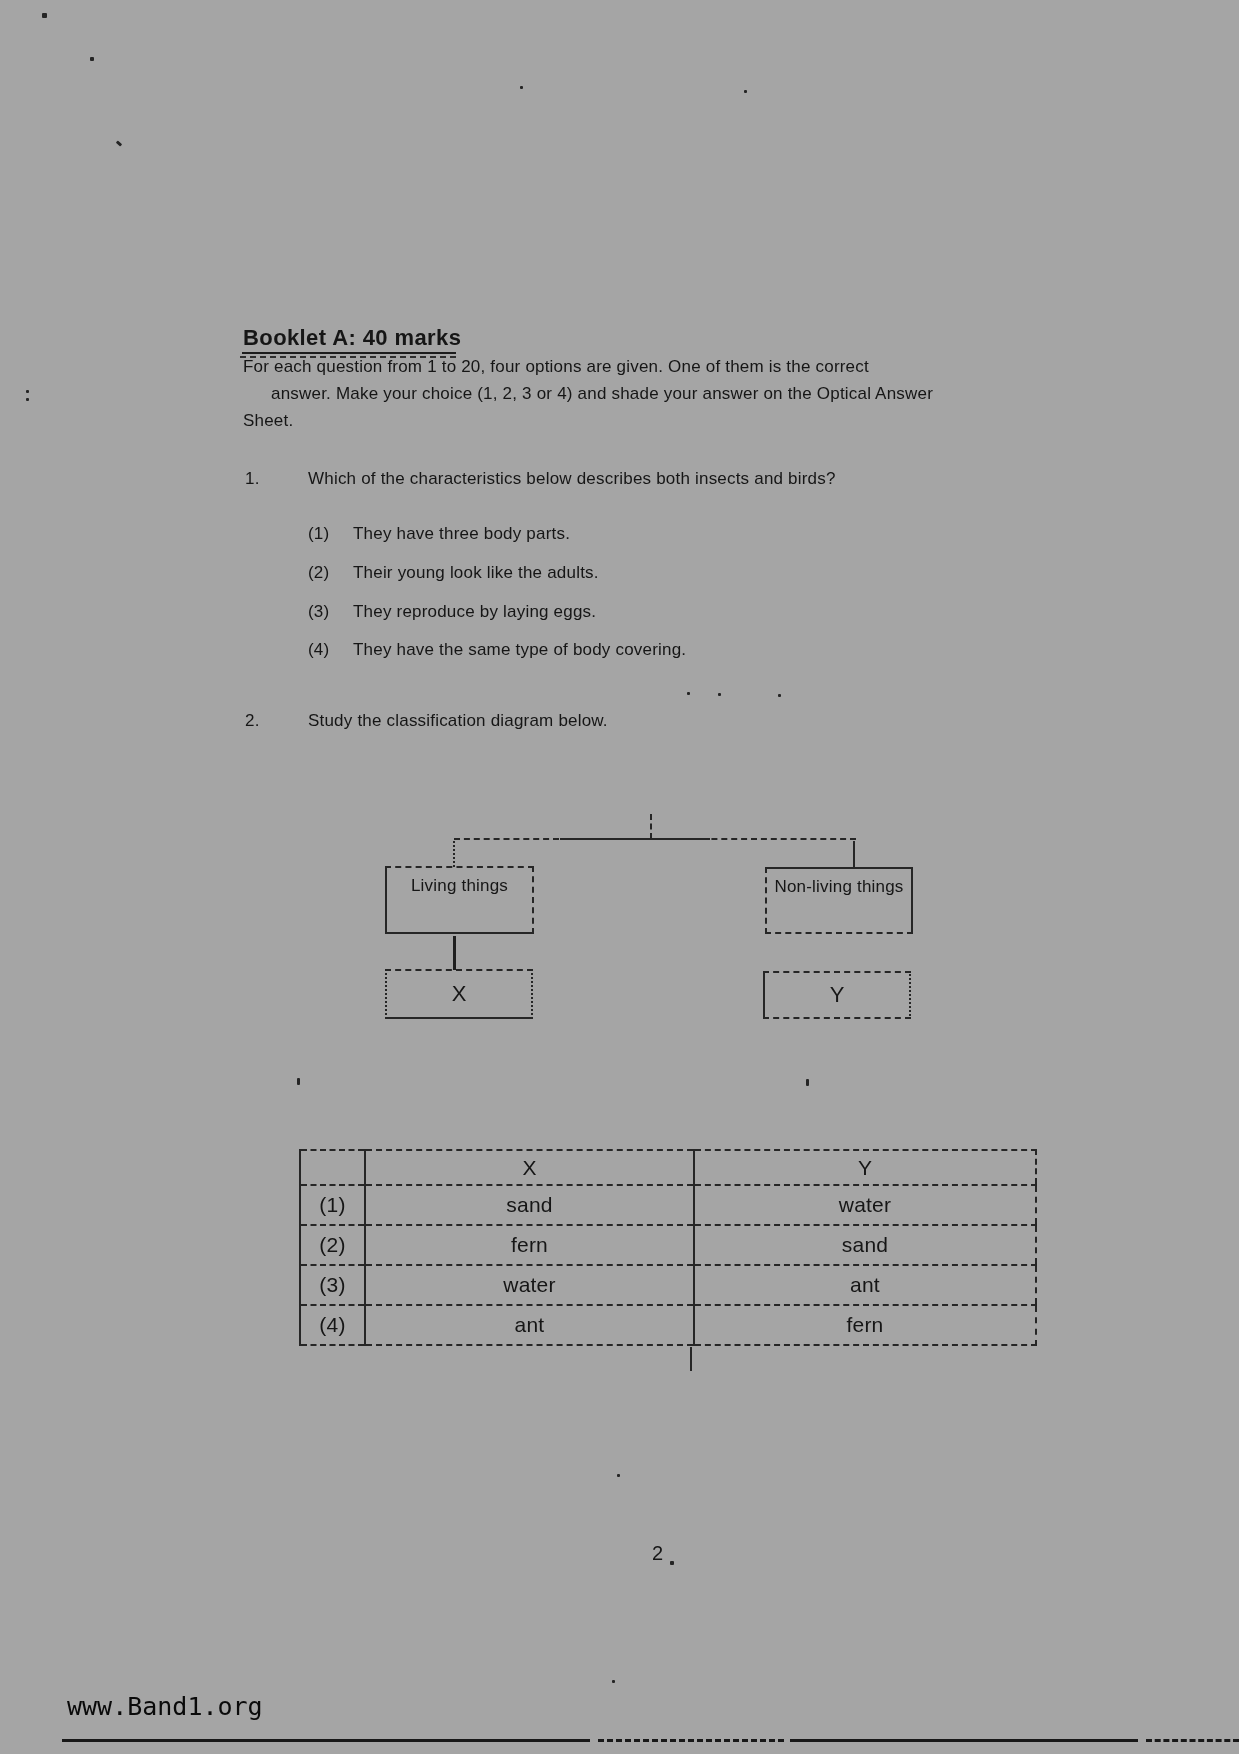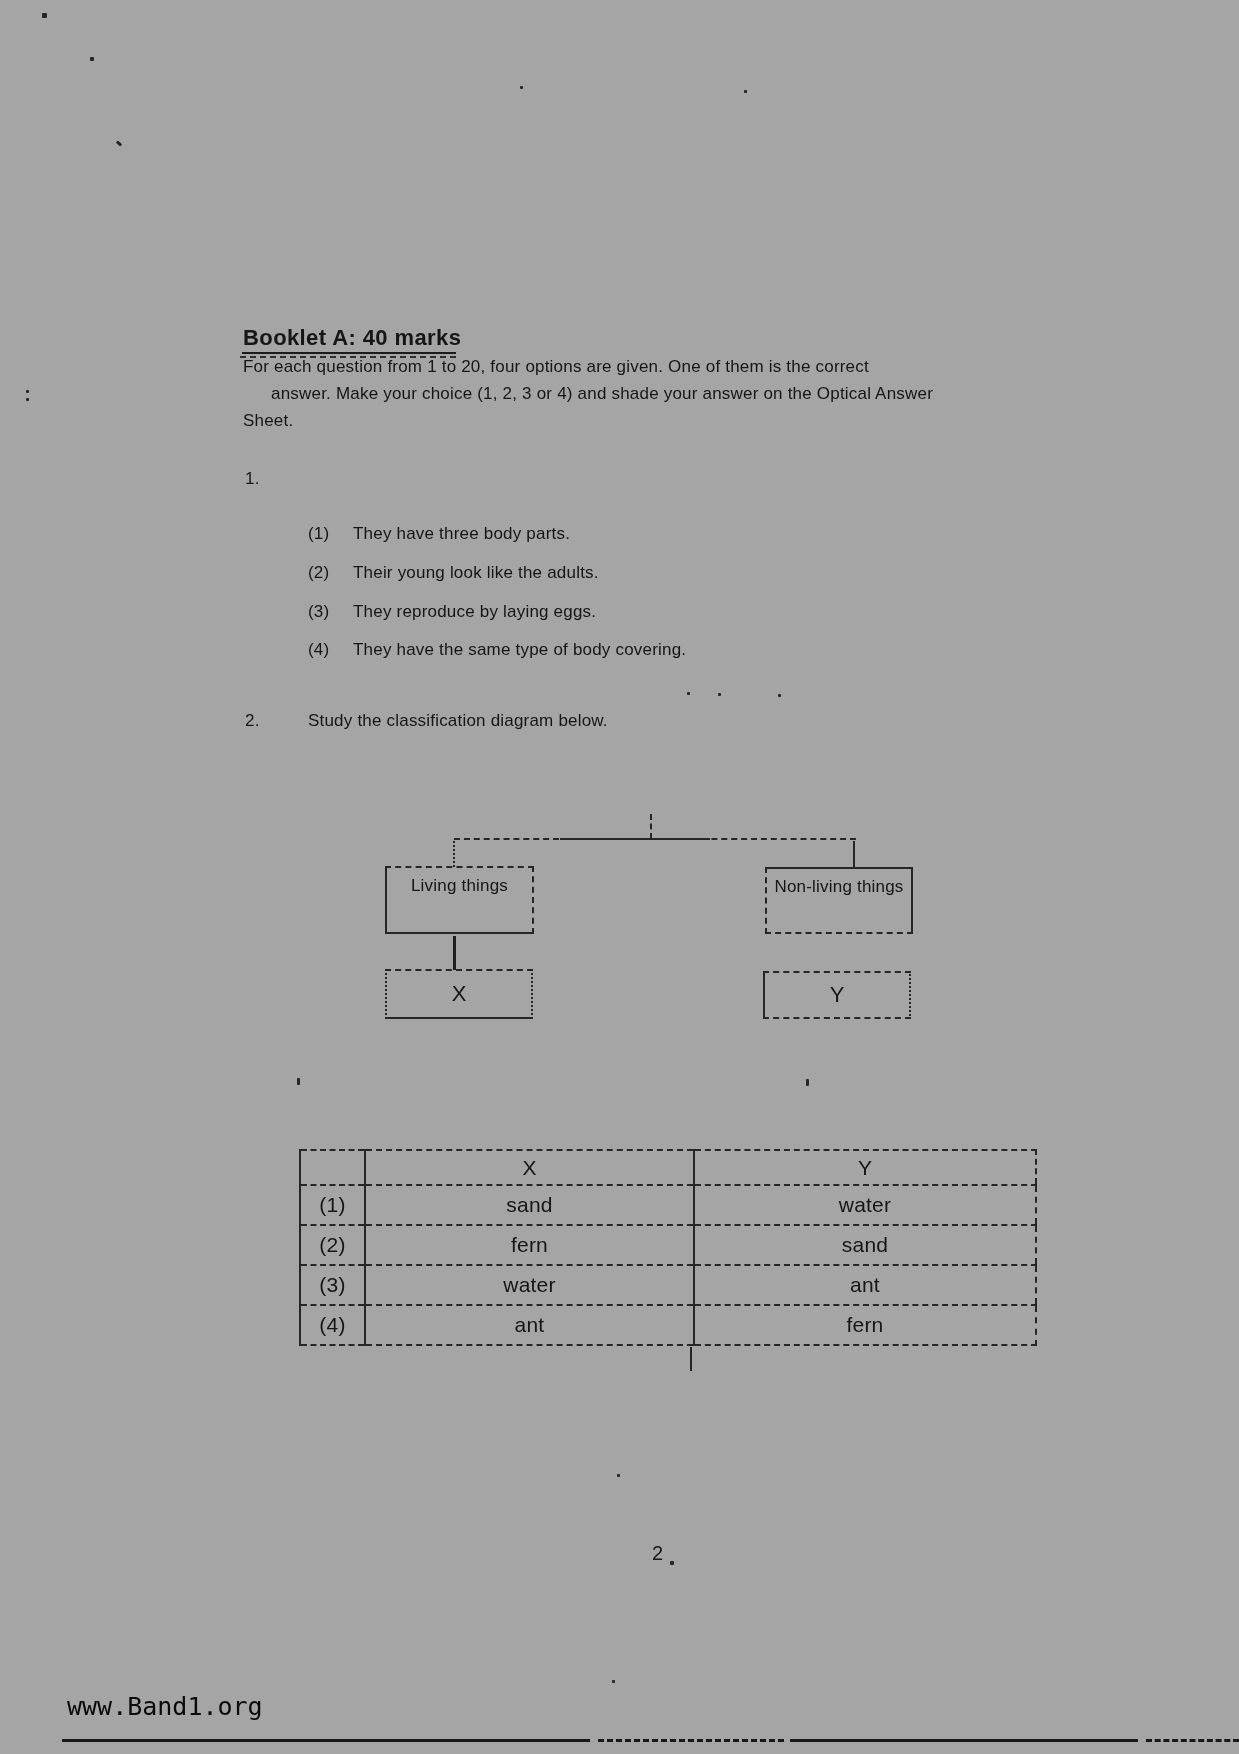--- a/index.html
+++ b/index.html
@@ -68,20 +68,21 @@
 
   <div class="abs heading" style="left:243px;top:325px;">Booklet A: 40 marks</div>
   <div class="abs rule" style="left:242px;top:352px;width:214px;border-top:2px solid #222;"></div>
   <div class="abs rule" style="left:240px;top:356px;width:216px;border-top:2px dashed #333;"></div>
 
   <div class="abs txt" style="left:243px;top:357px;">For each question from 1 to 20, four options are given. One of them is the correct</div>
   <div class="abs txt" style="left:243px;top:384px;margin-left:28px;">answer. Make your choice (1, 2, 3 or 4) and shade your answer on the Optical Answer</div>
   <div class="abs txt" style="left:243px;top:411px;">Sheet.</div>
 
   <div class="abs txt" style="left:245px;top:469px;">1.</div>
+  <div class="abs txt" style="left:308px;top:469px;">Which of the characteristics below describes both insects and birds?</div>
 
   <div class="opt txt" style="left:308px;top:524px;">
     <span class="marker">(1)</span>
     <span>They have three body parts.</span>
   </div>
   <div class="opt txt" style="left:308px;top:563px;">
     <span class="marker">(2)</span>
     <span>Their young look like the adults.</span>
   </div>
   <div class="opt txt" style="left:308px;top:602px;">

